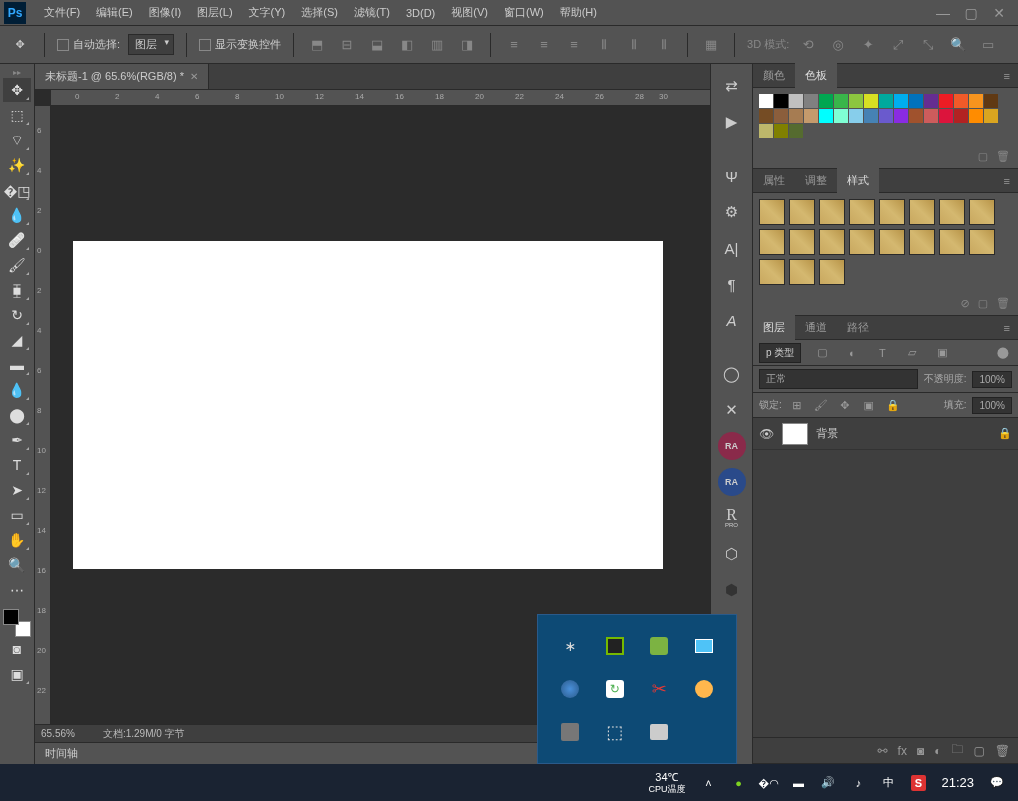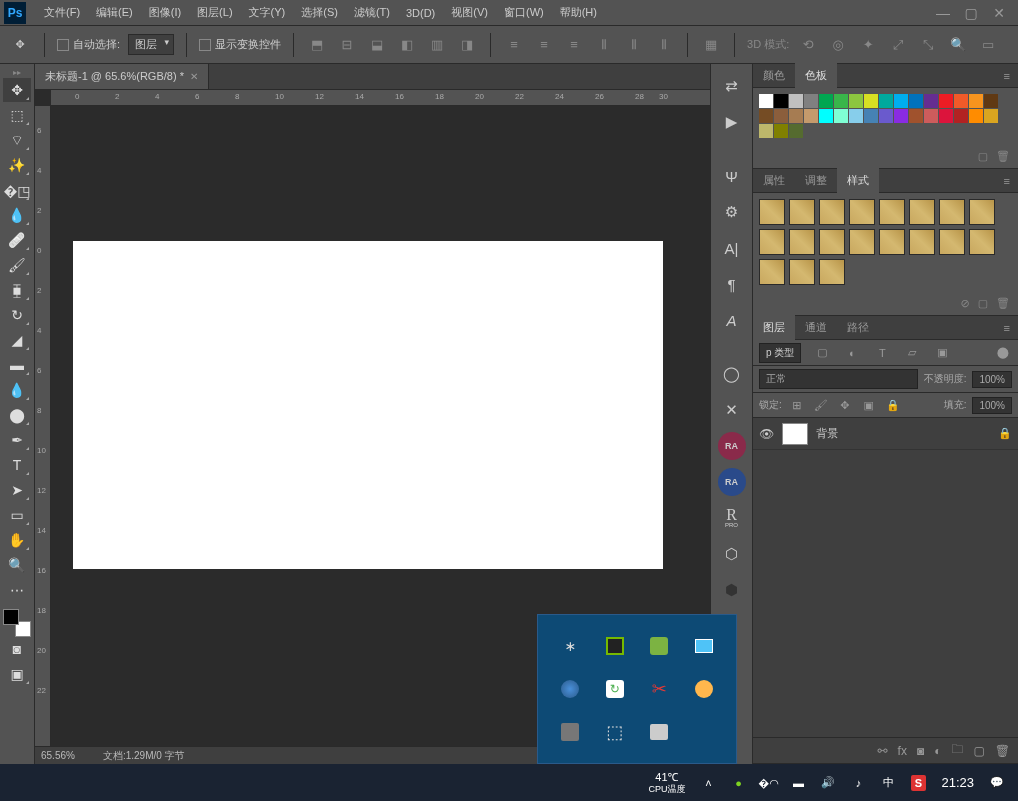--- a/index.html
+++ b/index.html
@@ -206,20 +206,23 @@
       </div>
       <div class="canvas-viewport">
         <div class="canvas"></div>
       </div>
     </div>
     <div class="status-bar">
       <span>65.56%</span>
       <span>文档:1.29M/0 字节</span>
       <span style="margin-left:auto">▸</span>
     </div>
+    <div class="timeline-bar">
+      <span>时间轴</span>
+    </div>
   </div>
 
   <div class="right-dock">
     <div class="dock-icon">⇄</div>
     <div class="dock-icon">▶</div>
     <div style="height:10px"></div>
     <div class="dock-icon">Ψ</div>
     <div class="dock-icon">⚙</div>
     <div class="dock-icon">A|</div>
     <div class="dock-icon">¶</div>
@@ -404,21 +407,21 @@
     </div>
   <div class="tray-icon" style="color:#ddd">⬚</div>
   <div class="tray-icon">
       <div style="width:18px;height:16px;background:#ccc;border-radius:2px"></div>
     </div>
 </div>
 
 <div class="taskbar">
   <div class="taskbar-left"></div>
   <div class="cpu-temp">
-    <div>41℃</div>
+    <div>34℃</div>
     <div style="font-size:9px">CPU温度</div>
   </div>
   <div class="tb-icon">˄</div>
   <div class="tb-icon" style="color:#7ed321">●</div>
   <div class="tb-icon">�◠</div>
   <div class="tb-icon">▬</div>
   <div class="tb-icon">🔊</div>
   <div class="tb-icon">♪</div>
   <div class="tb-icon">中</div>
   <div class="tb-icon">

